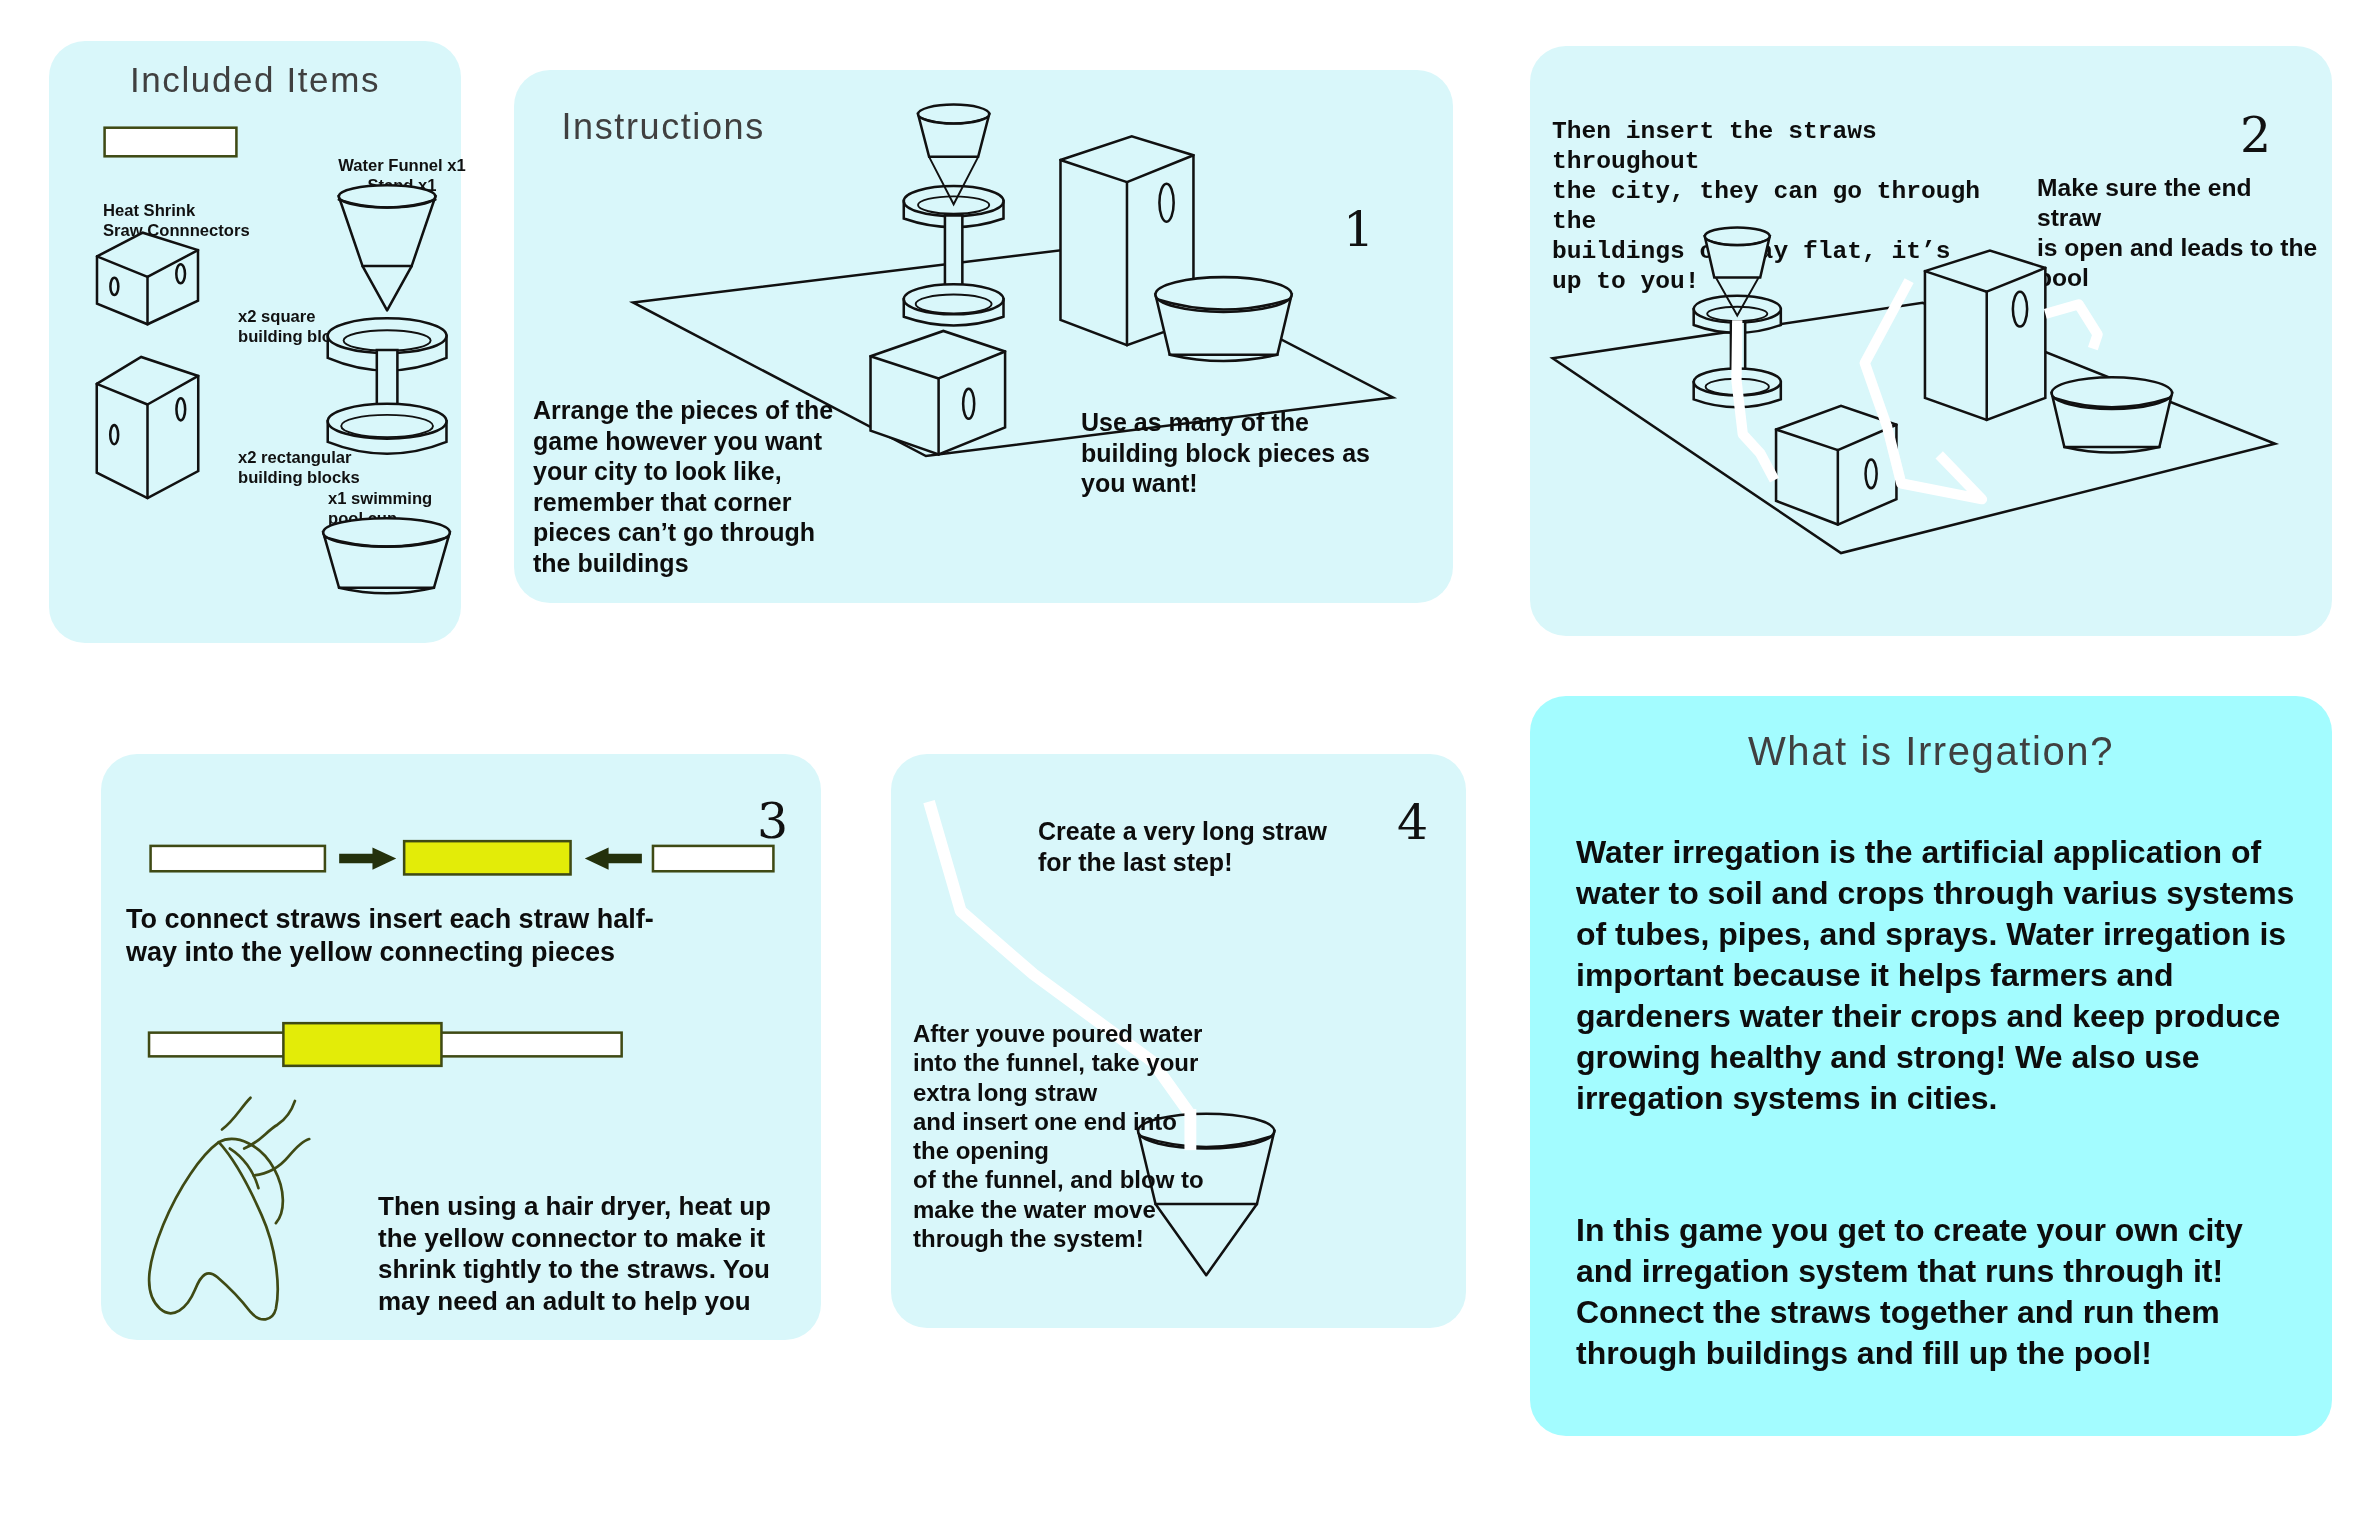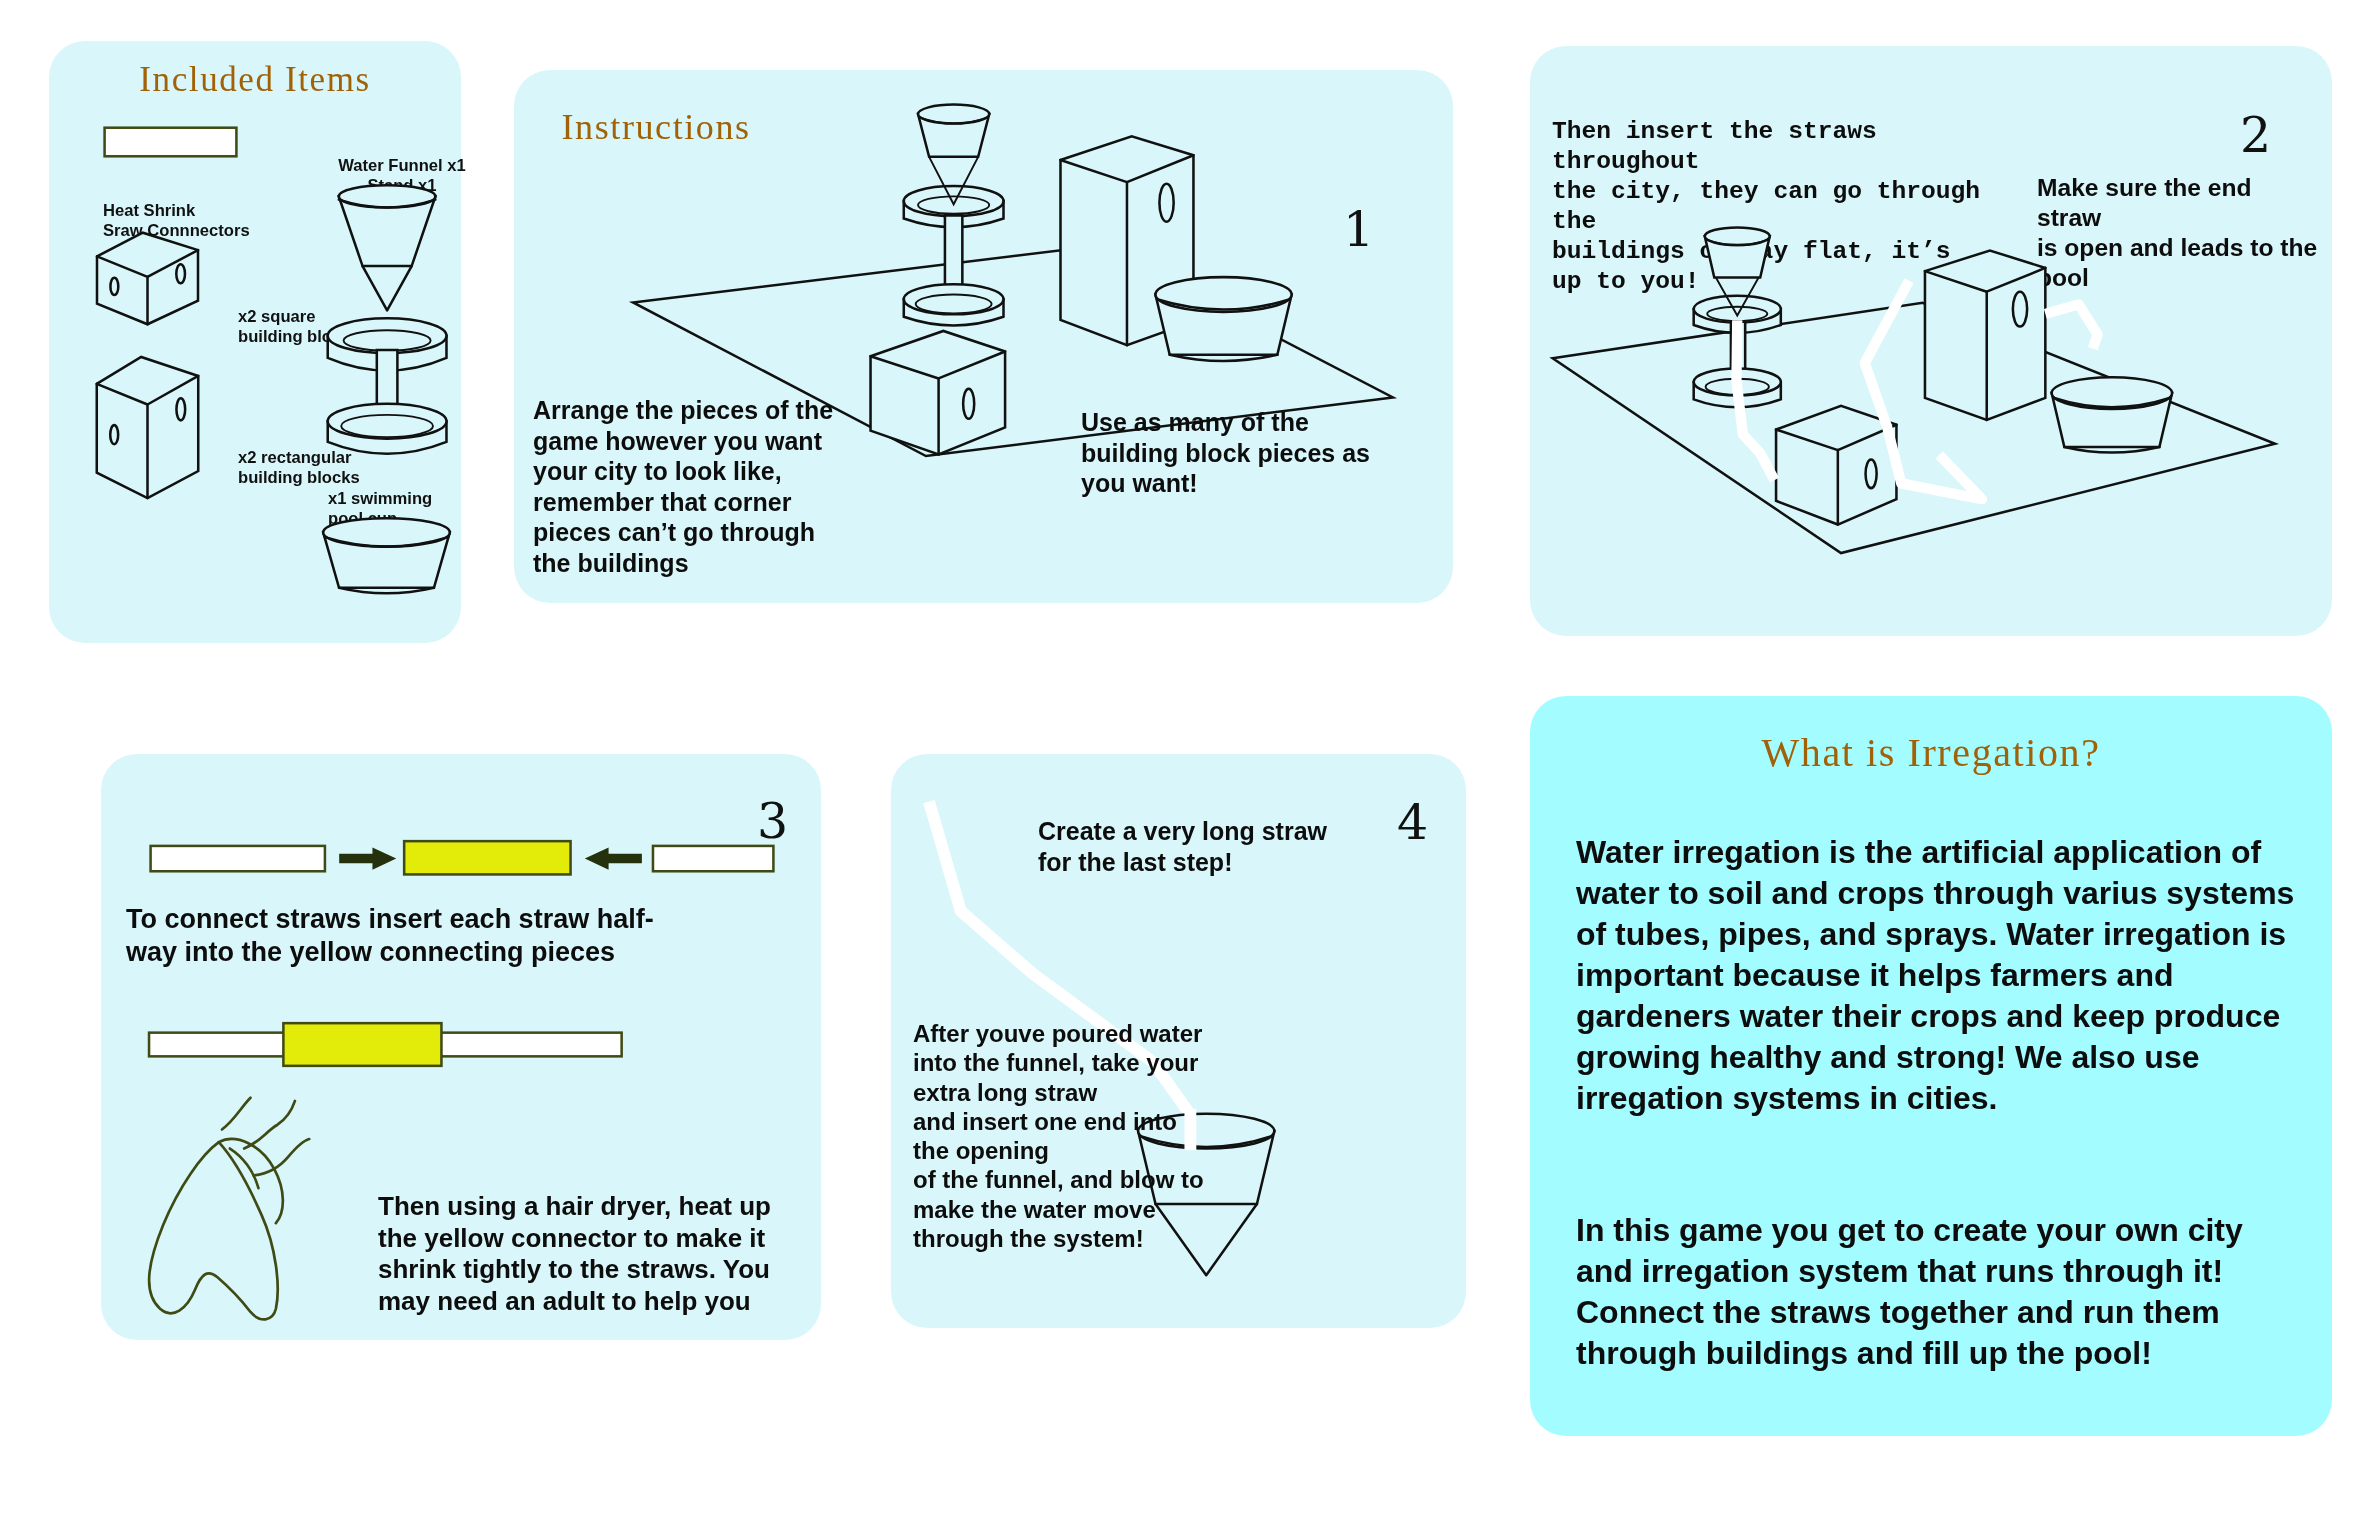--- a/index.html
+++ b/index.html
@@ -12,24 +12,24 @@
   }
   .panel{
     position:absolute;
     background:#d9f7fa;
     border-radius:36px;
   }
   .panel.accent{background:#a3fcff;}
 
   
   .hand{
-    font-family:Liberation Serif, serif;
+    font-family:Liberation Sans, sans-serif;
     font-weight:400;
     letter-spacing:1.6px;
-    color:#a16207;
+    color:#404040;
   }
   .hand-num{
     font-family:"DejaVu Serif", serif;
     color:#111;
     font-size:49px;
     line-height:1;
   }
 
   
   .body-txt{

